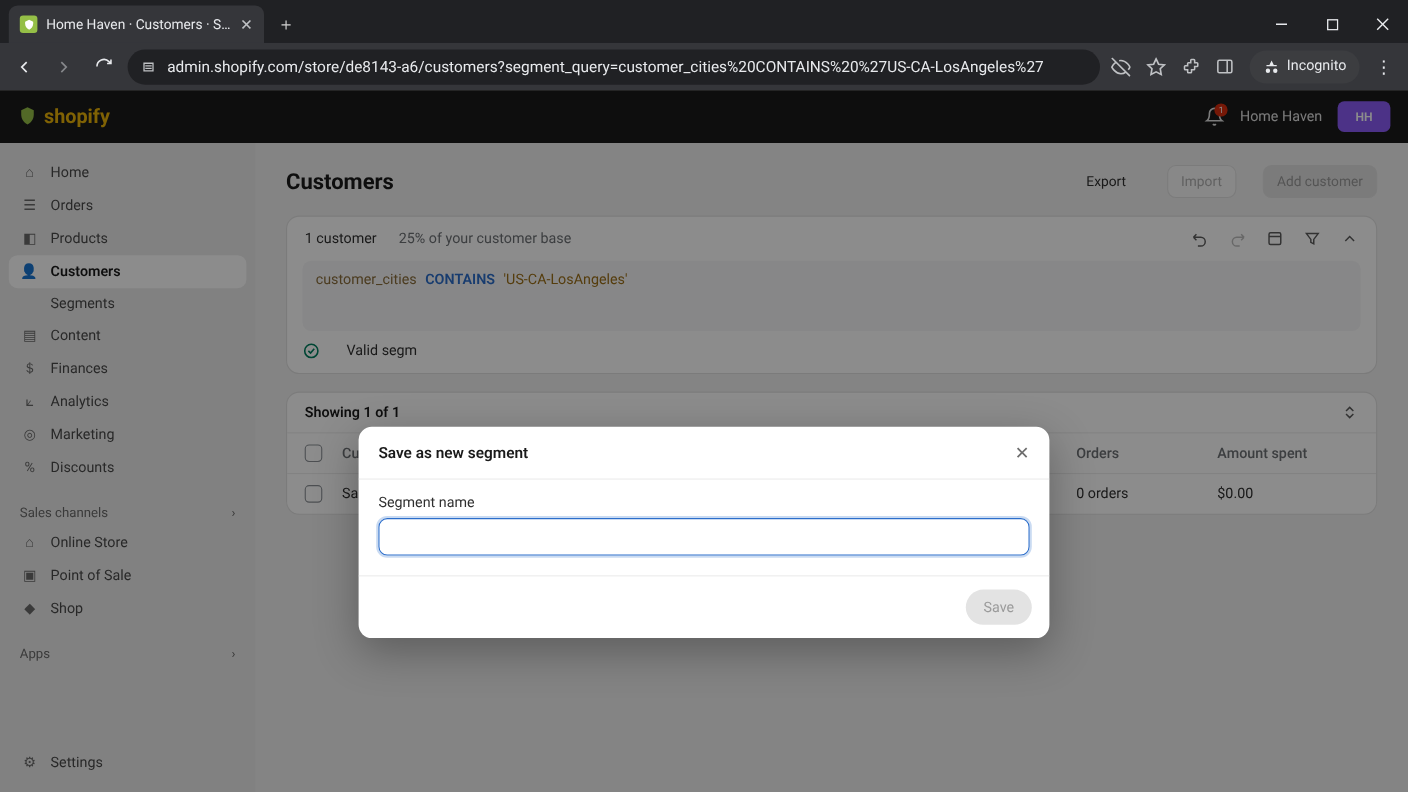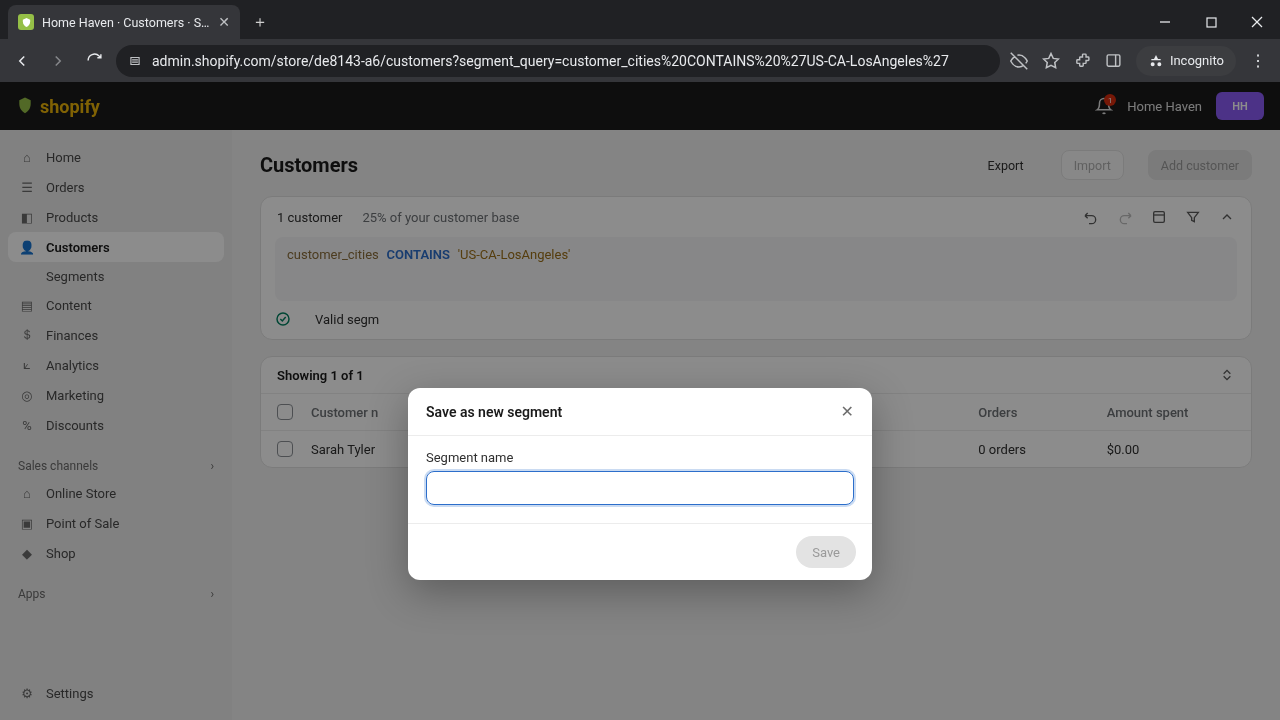--- a/index.html
+++ b/index.html
@@ -77,21 +77,21 @@
   .list-head { padding: 10px 16px; font-size:13px; font-weight:600; color:#1a1a1a; display:flex; align-items:center; justify-content:space-between; border-bottom:1px solid #ededed;}
   .tbl-head, .tbl-row { display:flex; align-items:center; padding: 10px 16px; font-size:13px; color:#303030;}
   .tbl-head { color:#6d7175; border-bottom:1px solid #ededed; font-weight:500;}
   .col-chk{width:34px;} .col-name{flex:2;} .col-sub{flex:1.6;} .col-loc{flex:1.6;} .col-ord{flex:1;} .col-amt{flex:1;}
   .chkbx { width:16px; height:16px; border:1.5px solid #8c9196; border-radius:4px;}
   .learn { text-align:center; font-size:13px; color:#303030; padding: 20px 0;}
   .learn a { color:#2c6ecb; text-decoration:none;}
 
   
   .scrim { position:absolute; inset:0; background:rgba(0,0,0,0.45); }
-  .modal { position:absolute; left:50%; top:306px; transform:translateX(-50%); width: 464px; background:#fff; border-radius:12px; box-shadow:0 12px 40px rgba(0,0,0,.3); overflow:hidden;}
+  .modal { position:absolute; left:50%; top:306px; transform:translateX(-50%); width: 628px; background:#fff; border-radius:12px; box-shadow:0 12px 40px rgba(0,0,0,.3); overflow:hidden;}
   .modal-head { padding: 14px 18px; display:flex; align-items:center; border-bottom:1px solid #ececec;}
   .modal-title { font-size:14px; font-weight:600; color:#1a1a1a;}
   .modal-x { margin-left:auto; color:#6d6d6d; font-size:16px;}
   .modal-body { padding: 14px 18px 18px;}
   .field-label { font-size:13px; color:#303030; margin-bottom:6px;}
   .text-input { width:100%; height:34px; border:1.5px solid #2c6ecb; border-radius:8px; outline: 2px solid rgba(44,110,203,.25); outline-offset:0; padding:0 10px; font-size:13px;}
   .modal-foot { border-top:1px solid #ececec; padding: 12px 16px; display:flex; justify-content:flex-end;}
   .save-btn { height:32px; padding:0 16px; border-radius:16px; background:#e3e3e3; color:#9a9a9a; font-size:13px; display:flex; align-items:center;}
 
   svg { display:block; }

